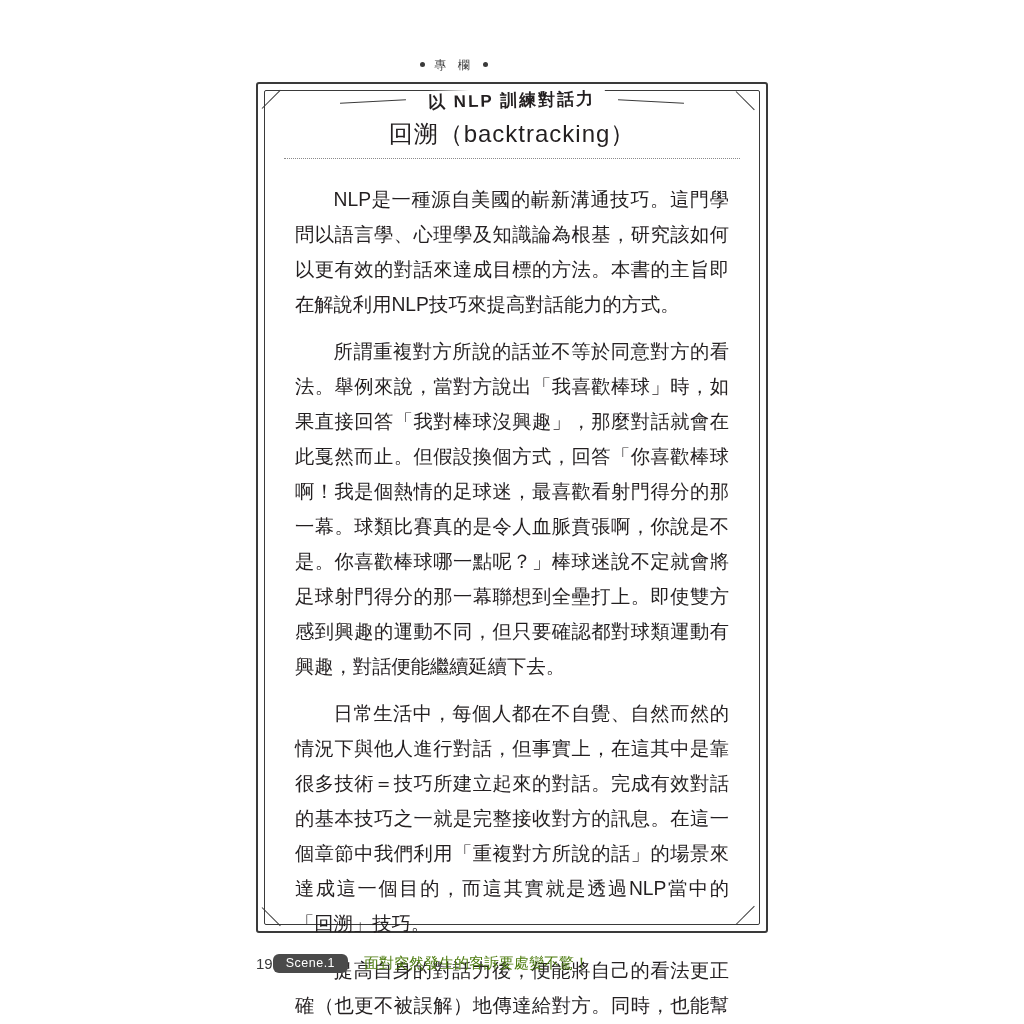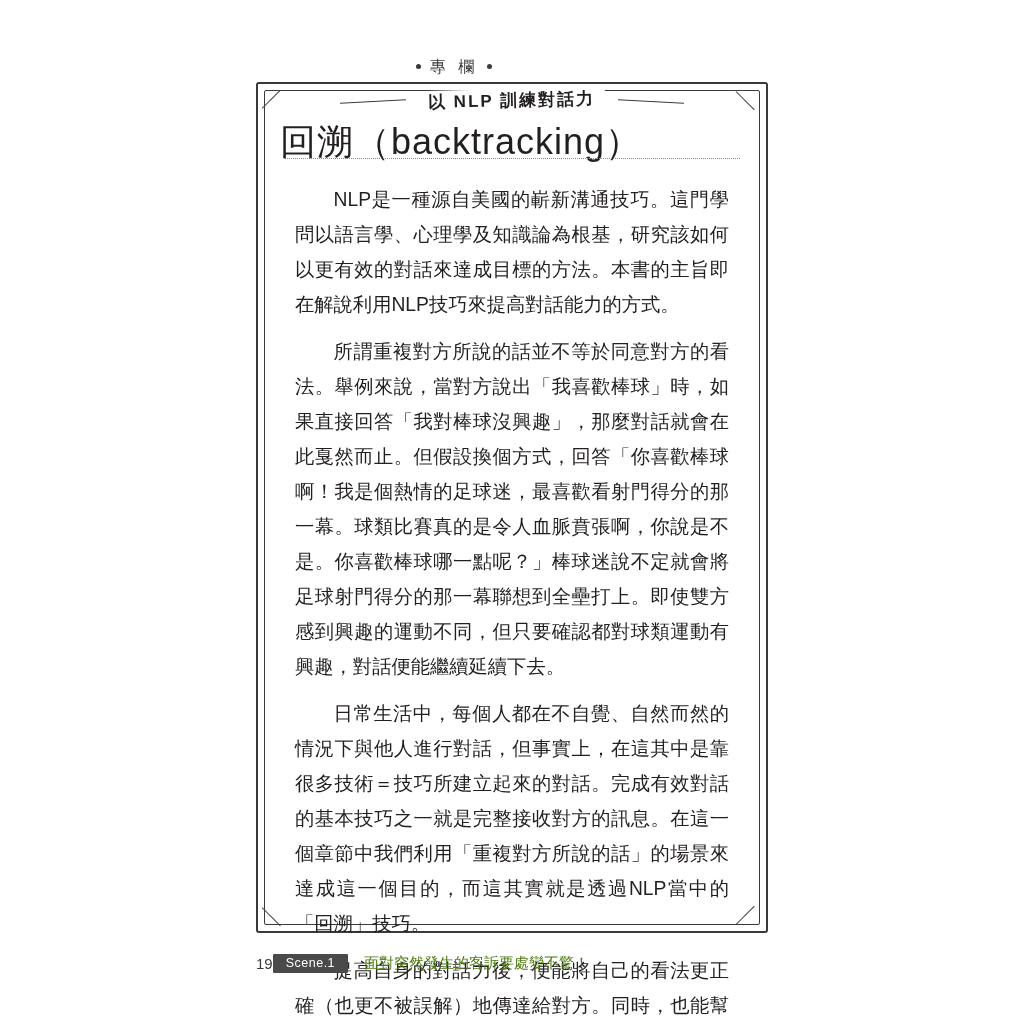--- a/index.html
+++ b/index.html
@@ -23,21 +23,21 @@
     height: 1024px;
   }
 
   
   .column-label {
     position: absolute;
     left: 0;
     top: 57px;
     width: 908px;
     text-align: center;
-    font-size: 16px;
+    font-size: 12px;
     letter-spacing: 4px;
     color: #3a3a3a;
   }
   .column-label .dot {
     display: inline-block;
     width: 5px;
     height: 5px;
     border-radius: 50%;
     background: #3a3a3a;
     vertical-align: middle;
@@ -106,22 +106,22 @@
   }
   .rule-left  { left: 2px;  width: 66px;  transform: rotate(-3deg); }
   .rule-right { right: 2px; width: 66px;  transform: rotate(3deg); }
 
   
   .title {
     position: absolute;
     left: 280px;
     top: 118px;
     width: 464px;
-    text-align: left;
-    font-size: 36px;
+    text-align: center;
+    font-size: 24px;
     color: #231f20;
     letter-spacing: 1px;
   }
   .title-rule {
     position: absolute;
     left: 284px;
     top: 158px;
     width: 456px;
     border-top: 1px dotted #8a8a8a;
   }
@@ -154,21 +154,21 @@
     align-items: center;
     font-size: 14px;
     color: #3a3a3a;
   }
   .footer .pagenum {
     font-size: 15px;
   }
   .footer .scene-tag {
     background: #4a4a4a;
     color: #ffffff;
-    border-radius: 1px;
+    border-radius: 6px;
     padding: 2px 13px 3px 13px;
     font-size: 12.5px;
     letter-spacing: 0.5px;
   }
   .footer .scene-title {
     margin-left: 16px;
     font-size: 15px;
     color: #4d7c0f;
   }
 </style>

